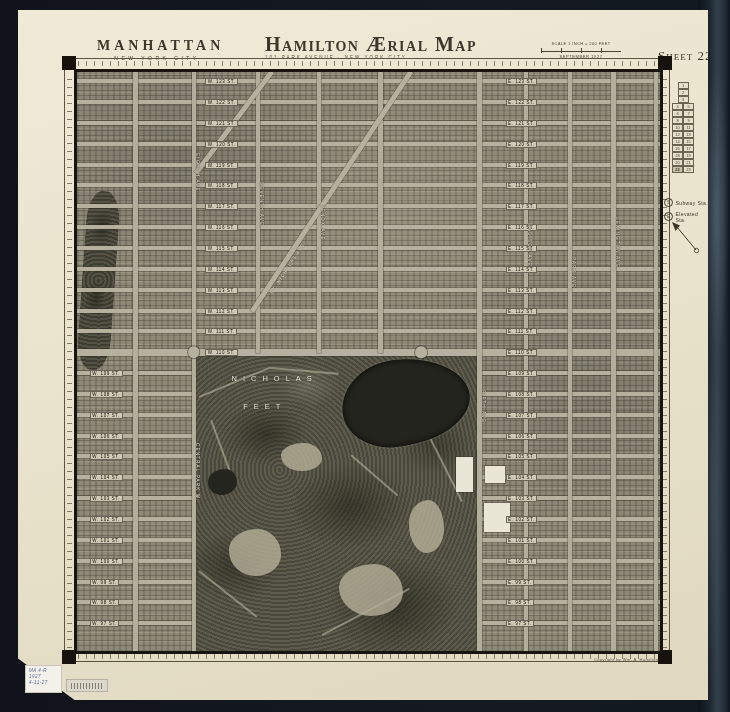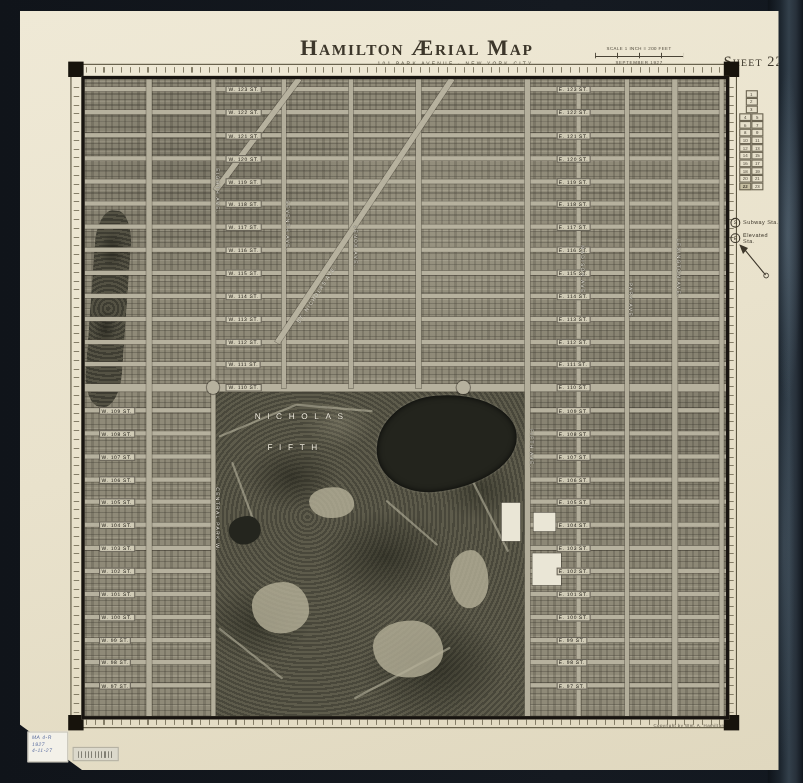--- a/index.html
+++ b/index.html
@@ -20,21 +20,21 @@
   .paper{
     position:absolute;left:18px;top:10px;width:690px;height:690px;
     background:linear-gradient(165deg,#efe9d6 0%,#e9e2cc 50%,#e0d8bf 100%);
     clip-path:polygon(0 0,100% 0,100% 100%,8.2% 100%,0 94%);
     box-shadow:0 0 14px rgba(0,0,0,.65);
   }
   
   .hdr-left{position:absolute;left:79px;top:28px;width:120px;text-align:center;color:#3d372b;}
   .hdr-left .t1{font-family:"Liberation Serif",serif;font-size:14px;font-weight:bold;letter-spacing:4px;}
   .hdr-left .t2{font-size:5px;letter-spacing:3.5px;margin-top:1px;}
-  .hdr-center{position:absolute;left:247px;top:24px;width:220px;text-align:right;color:#3d372b;}
+  .hdr-center{position:absolute;left:247px;top:24px;width:220px;text-align:left;color:#3d372b;}
   .hdr-center .t1{font-family:"Liberation Serif",serif;font-variant:small-caps;font-size:20px;font-weight:bold;letter-spacing:1.5px;line-height:20px;}
   .hdr-center .t2{font-size:4.5px;letter-spacing:2px;margin-top:1px;color:#55503f;}
   .scale-unit{position:absolute;left:519px;top:31px;width:88px;text-align:center;color:#4a4437;}
   .scale-label{font-size:4px;letter-spacing:.4px;}
   .scale-bar{margin:2px 4px 1px 4px;height:5px;
     background:
       repeating-linear-gradient(90deg,#4a4437 0 1px,transparent 1px 20px),
       linear-gradient(transparent 0 3px,#4a4437 3px 4px,transparent 4px);
   }
   .scale-date{font-size:4px;letter-spacing:.6px;}
@@ -125,20 +125,24 @@
   .sticker2{position:absolute;left:66px;top:679px;width:42px;height:13px;background:#dcd9cc;border:1px solid #b6b2a3;box-sizing:border-box;z-index:5;}
   .sticker2 .bars{margin:3px 4px;height:6px;background:repeating-linear-gradient(90deg,rgba(90,88,78,.7) 0 1px,transparent 1px 3px);}
 </style>
 </head>
 <body>
 
 <div class="backdrop-right"></div>
 
 <div class="paper">
 
+  <div class="hdr-left">
+    <div class="t1">MANHATTAN</div>
+    <div class="t2">NEW YORK CITY</div>
+  </div>
 
   <div class="hdr-center">
     <div class="t1">Hamilton Ærial Map</div>
     <div class="t2">101 PARK AVENUE · NEW YORK CITY</div>
   </div>
 
   <div class="scale-unit">
     <div class="scale-label">SCALE 1 INCH = 200 FEET</div>
     <div class="scale-bar"></div>
     <div class="scale-date">SEPTEMBER 1927</div>
@@ -154,21 +158,21 @@
     <div class="ruler v rgt"></div>
     <div class="corner tl"></div>
     <div class="corner tr"></div>
     <div class="corner bl"></div>
     <div class="corner br"></div>
 
     <div class="photo" id="photo">
       <div class="park"></div>
       <div class="morningside"></div>
       <span class="park-word" style="left:26.5%;top:52.2%">NICHOLAS</span>
-      <span class="park-word" style="left:28.5%;top:57%">FIFTH</span>
+      <span class="park-word" style="left:28.5%;top:57%">FEET</span>
     <div class="street-h" style="left: 0%; width: 100%; top: 1.6%;"></div>
         <div class="street-label" style="left: 22%; top: 1.6%;">W. 123 ST.</div>
         <div class="street-label" style="left: 73.5%; top: 1.6%;">E. 123 ST.</div>
         <div class="street-h" style="left: 0%; width: 100%; top: 5.2%;"></div>
         <div class="street-label" style="left: 22%; top: 5.2%;">W. 122 ST.</div>
         <div class="street-label" style="left: 73.5%; top: 5.2%;">E. 122 ST.</div>
         <div class="street-h" style="left: 0%; width: 100%; top: 8.8%;"></div>
         <div class="street-label" style="left: 22%; top: 8.8%;">W. 121 ST.</div>
         <div class="street-label" style="left: 73.5%; top: 8.8%;">E. 121 ST.</div>
         <div class="street-h" style="left: 0%; width: 100%; top: 12.4%;"></div>

